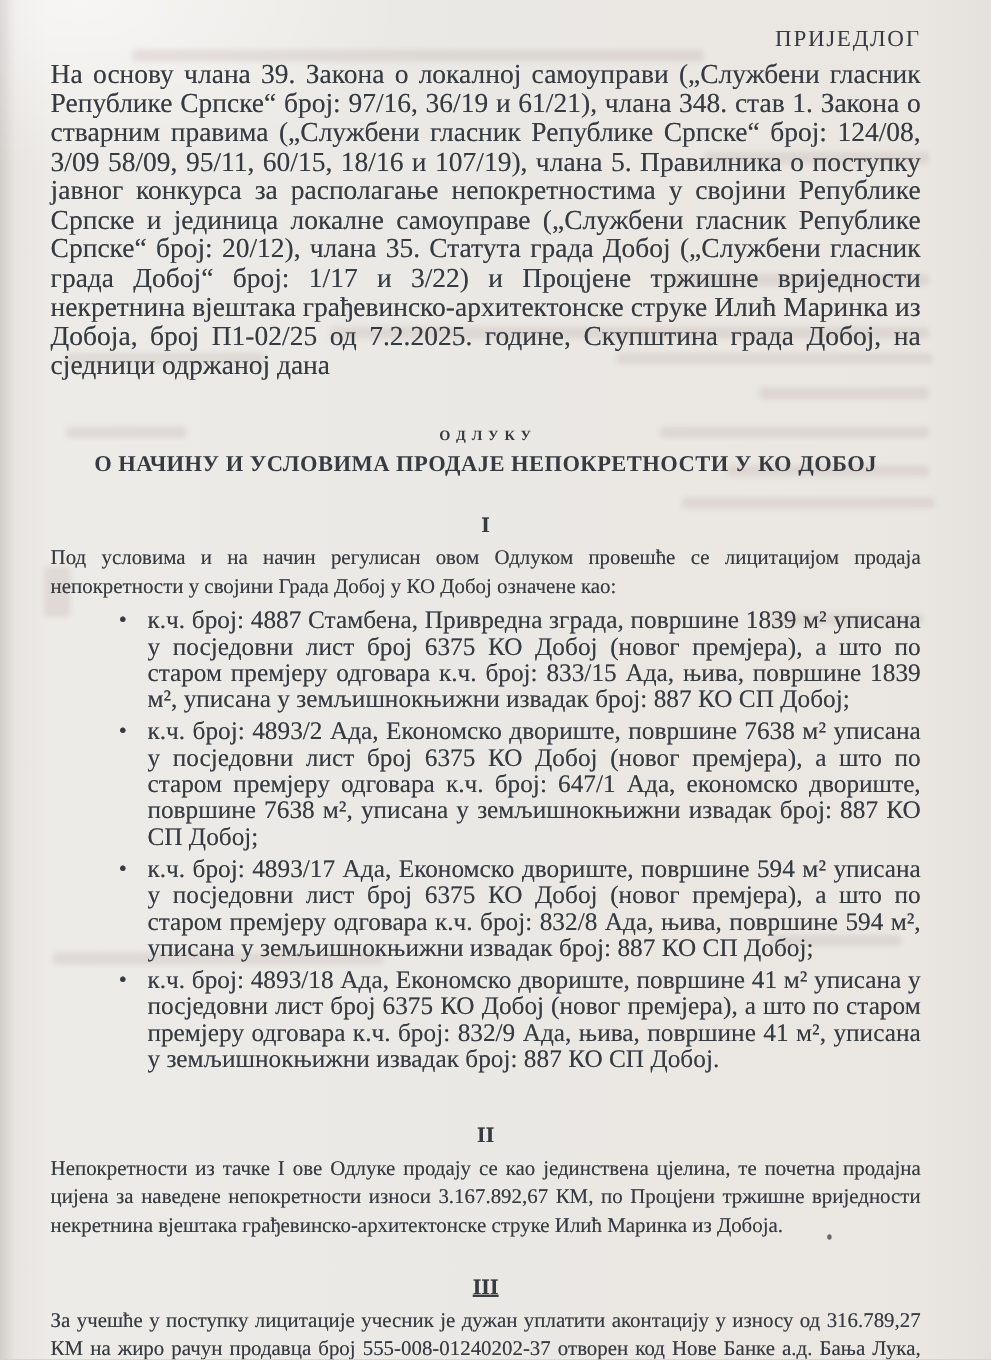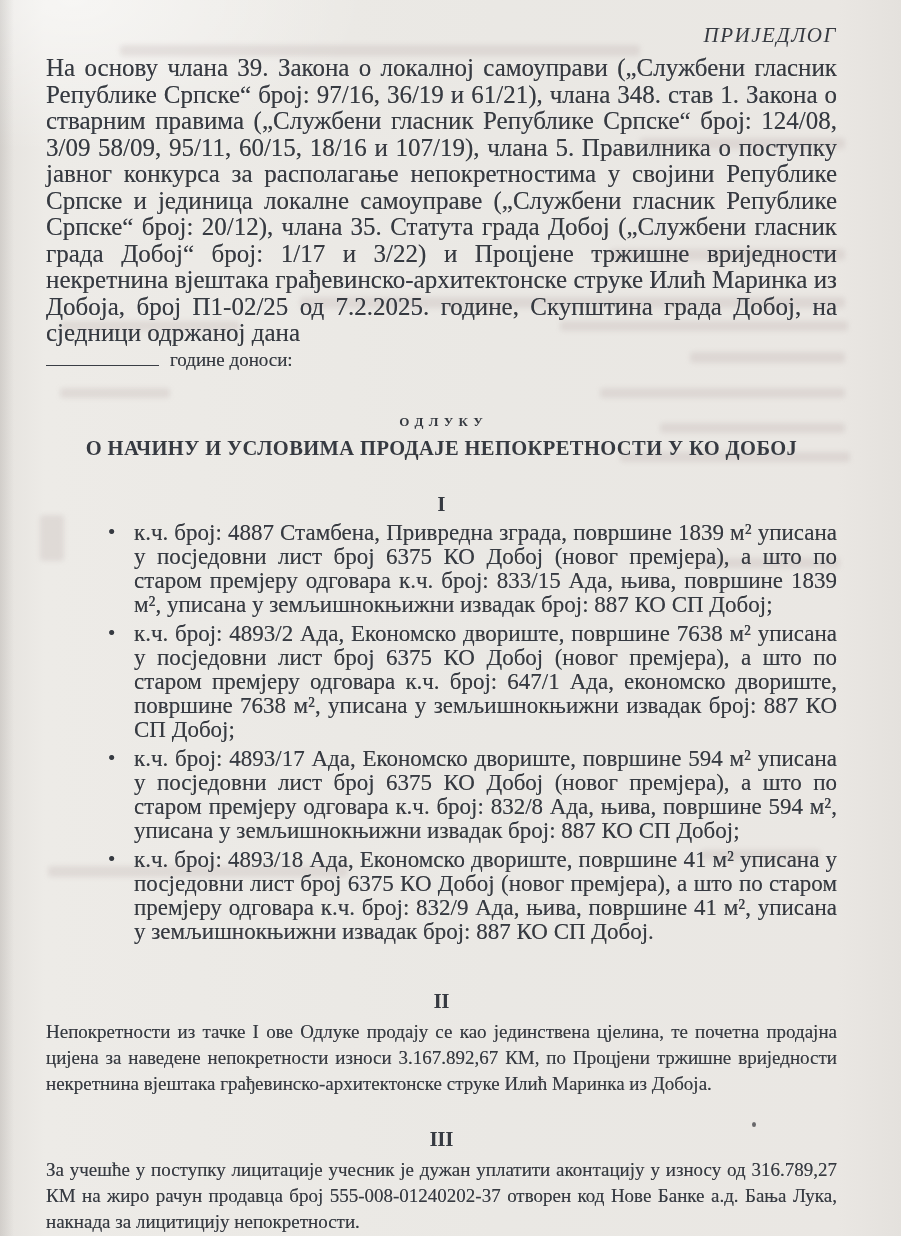--- a/index.html
+++ b/index.html
@@ -23,21 +23,20 @@
     position: absolute;
     left: 46px;
     right: 64px;
     top: 0;
   }
   .doc-label {
     margin-top: 23px;
     text-align: right;
     font-size: 21px;
     letter-spacing: 1.5px;
-    font-style: italic;
   }
   .preamble {
     margin: 7px 0 0 0;
     font-size: 25px;
     line-height: 26.5px;
     text-align: justify;
     text-shadow: 0 0 0.5px rgba(54,58,65,0.55);
   }
   .blank-row {
     font-size: 19px;
@@ -67,21 +66,21 @@
     letter-spacing: 0.4px;
   }
   .numeral {
     text-align: center;
     font-weight: bold;
     font-size: 20px;
     text-shadow: 0 0 0.5px rgba(54,58,65,0.55);
   }
   .numeral-i   { margin-top: 33px; margin-bottom: 5px; }
   .numeral-ii  { margin-top: 46px; margin-bottom: 6px; }
-  .numeral-iii { margin-top: 31px; margin-bottom: 6px; }
+  .numeral-iii { margin-top: 31px; margin-bottom: 6px; text-decoration: underline; }
   .body-par {
     margin: 0;
     font-size: 19px;
     line-height: 26px;
     text-align: justify;
     text-shadow: 0 0 0.5px rgba(54,58,65,0.55);
   }
   ul.parcel-list {
     margin: 5px 0 0 0;
     padding-left: 88px;
@@ -147,30 +146,28 @@
   <div class="ghost" style="left:700px; top:850px; width:120px; height:10px;"></div>
   <div class="speck" style="left:752px; top:1122px;"></div>
   <div class="edge-shade"></div>
 
   <div class="content">
 
     <div class="doc-label">ПРИЈЕДЛОГ</div>
 
     <p class="preamble">На основу члана 39. Закона о локалној самоуправи („Службени гласник Републике Српске“ број: 97/16, 36/19 и 61/21), члана 348. став 1. Закона о стварним правима („Службени гласник Републике Српске“ број: 124/08, 3/09 58/09, 95/11, 60/15, 18/16 и 107/19), члана 5. Правилника о поступку јавног конкурса за располагање непокретностима у својини Републике Српске и јединица локалне самоуправе („Службени гласник Републике Српске“ број: 20/12), члана 35. Статута града Добој („Службени гласник града Добој“ број: 1/17 и 3/22) и Процјене тржишне вриједности некретнина вјештака грађевинско-архитектонске струке Илић Маринка из Добоја, број П1-02/25 од 7.2.2025. године, Скупштина града Добој, на сједници одржаној дана</p>
 
-    <div class="blank-row">
-      <span class="underline-blank"></span><span>године доноси:</span>
-    </div>
 
     <div class="title-block">
       <div class="title-main">О Д Л У К У</div>
       <div class="title-sub">О НАЧИНУ И УСЛОВИМА ПРОДАЈЕ НЕПОКРЕТНОСТИ У КО ДОБОЈ</div>
     </div>
 
     <div class="numeral numeral-i">I</div>
+    <p class="body-par">Под условима и на начин регулисан овом Одлуком провешће се лицитацијом продаја непокретности у својини Града Добој у КО Добој означене као:</p>
     <ul class="parcel-list">
       <li>к.ч. број: 4887 Стамбена, Привредна зграда, површине 1839 м² уписана у посједовни лист број 6375 КО Добој (новог премјера), а што по старом премјеру одговара к.ч. број: 833/15 Ада, њива, површине 1839 м², уписана у земљишнокњижни извадак број: 887 КО СП Добој;</li>
       <li>к.ч. број: 4893/2 Ада, Економско двориште, површине 7638 м² уписана у посједовни лист број 6375 КО Добој (новог премјера), а што по старом премјеру одговара к.ч. број: 647/1 Ада, економско двориште, површине 7638 м², уписана у земљишнокњижни извадак број: 887 КО СП Добој;</li>
       <li>к.ч. број: 4893/17 Ада, Економско двориште, површине 594 м² уписана у посједовни лист број 6375 КО Добој (новог премјера), а што по старом премјеру одговара к.ч. број: 832/8 Ада, њива, површине 594 м², уписана у земљишнокњижни извадак број: 887 КО СП Добој;</li>
       <li>к.ч. број: 4893/18 Ада, Економско двориште, површине 41 м² уписана у посједовни лист број 6375 КО Добој (новог премјера), а што по старом премјеру одговара к.ч. број: 832/9 Ада, њива, површине 41 м², уписана у земљишнокњижни извадак број: 887 КО СП Добој.</li>
     </ul>
 
     <div class="numeral numeral-ii">II</div>
     <p class="body-par">Непокретности из тачке I ове Одлуке продају се као јединствена цјелина, те почетна продајна цијена за наведене непокретности износи 3.167.892,67 КМ, по Процјени тржишне вриједности некретнина вјештака грађевинско-архитектонске струке Илић Маринка из Добоја.</p>
 

